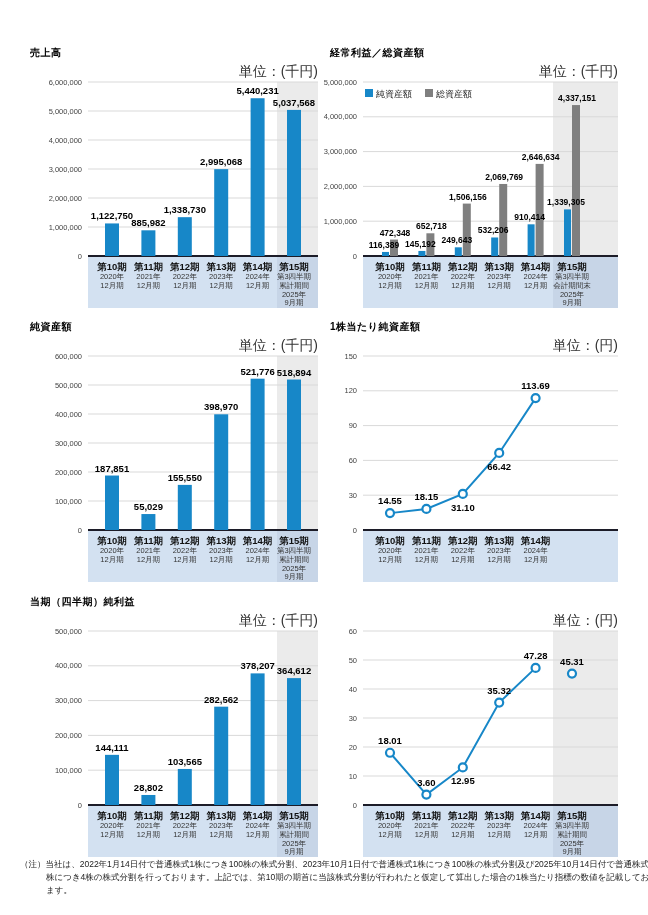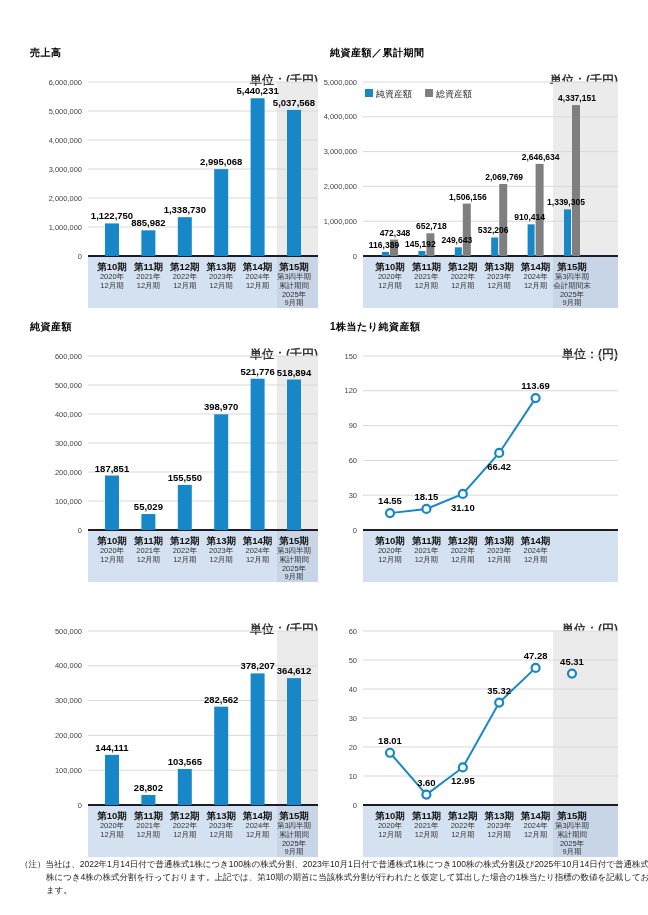--- a/index.html
+++ b/index.html
@@ -2,21 +2,21 @@
 <html><head>
 <meta charset="utf-8">
 <style>
   html,body{margin:0;padding:0;background:#ffffff;}
   body{width:648px;height:915px;position:relative;font-family:"Liberation Sans","DejaVu Sans",sans-serif;}
   .chart{position:absolute;width:288px;height:268px;}
   .c0{left:30px;top:44px}.c1{left:330px;top:44px}
   .c2{left:30px;top:318px}.c3{left:330px;top:318px}
   .c4{left:30px;top:593px}.c5{left:330px;top:593px}
   .chart-title{position:absolute;left:0;top:2px;font-size:10px;font-weight:bold;color:#000;letter-spacing:.5px;white-space:nowrap;}
-  .chart-unit{position:absolute;right:0;top:28px;font-size:12px;color:#333;font-weight:bold;}
+  .chart-unit{position:absolute;right:0;top:19px;font-size:14px;color:#333;}
   svg.plot{position:absolute;left:0;top:32px;overflow:visible;}
   svg text{font-family:"Liberation Sans","DejaVu Sans",sans-serif;}
   .footnote{position:absolute;left:20px;top:858px;width:612px;font-size:8.5px;line-height:1.5;color:#222;padding-left:26px;text-indent:-26px;}
 </style>
 </head>
 <body>
 
 <div class="chart c0">
   <div class="chart-title">売上高</div>
   <div class="chart-unit">単位：(千円)</div>
@@ -67,21 +67,21 @@
       <text x="227.6" y="211.8" text-anchor="middle" font-size="7.5" font-weight="normal" fill="#333">12月期</text>
       <text x="264" y="194" text-anchor="middle" font-size="9.5" font-weight="bold" fill="#111">第15期</text>
       <text x="264" y="203" text-anchor="middle" font-size="7.5" font-weight="normal" fill="#333">第3四半期</text>
       <text x="264" y="211.8" text-anchor="middle" font-size="7.5" font-weight="normal" fill="#333">累計期間</text>
       <text x="264" y="220.6" text-anchor="middle" font-size="7.5" font-weight="normal" fill="#333">2025年</text>
       <text x="264" y="229.4" text-anchor="middle" font-size="7.5" font-weight="normal" fill="#333">9月期</text>
     </svg>
 </div>
 
 <div class="chart c1">
-  <div class="chart-title">純資産額／累計期間</div>
+  <div class="chart-title">経常利益／総資産額</div>
   <div class="chart-unit">単位：(千円)</div>
   <svg class="plot" width="288" height="232" viewBox="0 0 288 232">
       <rect x="223" y="6" width="65" height="174" fill="#EBEBEB"></rect>
       <rect x="33" y="180" width="255" height="52" fill="#D3E1F1"></rect>
       <rect x="223" y="180" width="65" height="52" fill="#C7D5E7"></rect>
       <line x1="33" y1="145.2" x2="288" y2="145.2" stroke="#D9D9D9" stroke-width="1"></line>
       <line x1="33" y1="110.4" x2="288" y2="110.4" stroke="#D9D9D9" stroke-width="1"></line>
       <line x1="33" y1="75.6" x2="288" y2="75.6" stroke="#D9D9D9" stroke-width="1"></line>
       <line x1="33" y1="40.80000000000001" x2="288" y2="40.80000000000001" stroke="#D9D9D9" stroke-width="1"></line>
       <line x1="33" y1="6" x2="288" y2="6" stroke="#D9D9D9" stroke-width="1"></line>
@@ -239,20 +239,21 @@
       <text x="169.2" y="194" text-anchor="middle" font-size="9.5" font-weight="bold" fill="#111">第13期</text>
       <text x="169.2" y="203" text-anchor="middle" font-size="7.5" font-weight="normal" fill="#333">2023年</text>
       <text x="169.2" y="211.8" text-anchor="middle" font-size="7.5" font-weight="normal" fill="#333">12月期</text>
       <text x="205.6" y="194" text-anchor="middle" font-size="9.5" font-weight="bold" fill="#111">第14期</text>
       <text x="205.6" y="203" text-anchor="middle" font-size="7.5" font-weight="normal" fill="#333">2024年</text>
       <text x="205.6" y="211.8" text-anchor="middle" font-size="7.5" font-weight="normal" fill="#333">12月期</text>
     </svg>
 </div>
 
 <div class="chart c4">
+  <div class="chart-title">当期（四半期）純利益</div>
   <div class="chart-unit">単位：(千円)</div>
   <svg class="plot" width="288" height="232" viewBox="0 0 288 232">
       <rect x="247" y="6" width="41" height="174" fill="#EBEBEB"></rect>
       <rect x="58" y="180" width="230" height="52" fill="#D3E1F1"></rect>
       <rect x="247" y="180" width="41" height="52" fill="#C7D5E7"></rect>
       <line x1="58" y1="145.2" x2="288" y2="145.2" stroke="#D9D9D9" stroke-width="1"></line>
       <line x1="58" y1="110.4" x2="288" y2="110.4" stroke="#D9D9D9" stroke-width="1"></line>
       <line x1="58" y1="75.6" x2="288" y2="75.6" stroke="#D9D9D9" stroke-width="1"></line>
       <line x1="58" y1="40.80000000000001" x2="288" y2="40.80000000000001" stroke="#D9D9D9" stroke-width="1"></line>
       <line x1="58" y1="6" x2="288" y2="6" stroke="#D9D9D9" stroke-width="1"></line>

